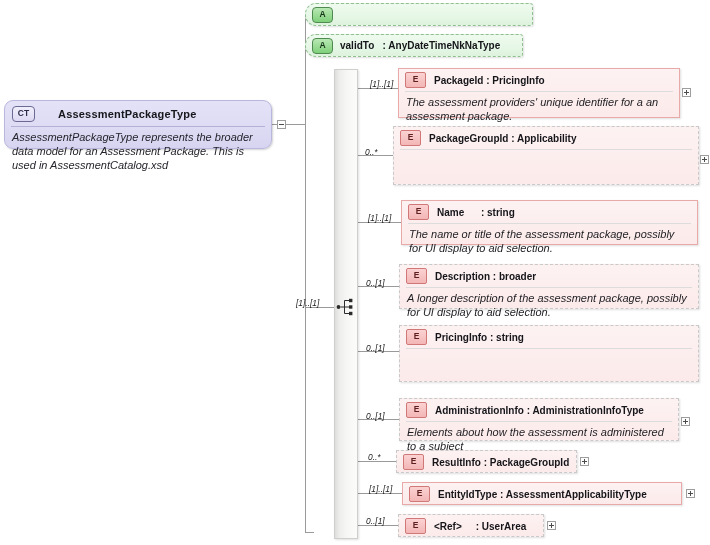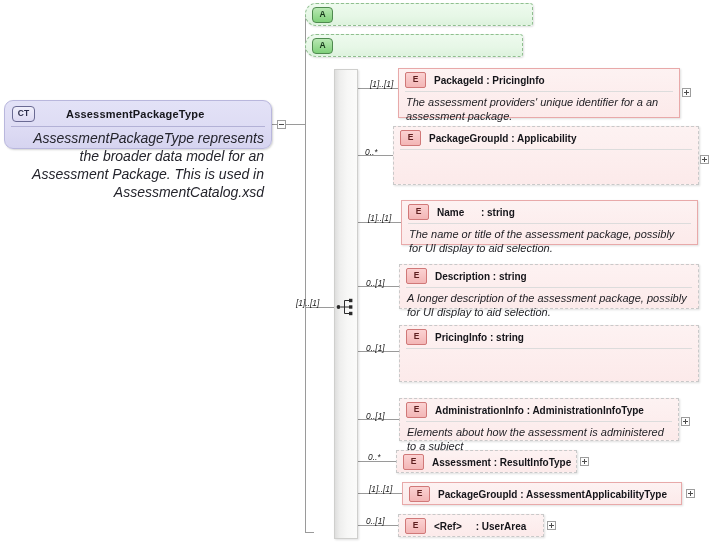--- a/index.html
+++ b/index.html
@@ -25,27 +25,27 @@
     box-shadow:1px 1px 2px rgba(0,0,0,.18);
     box-sizing:border-box;
   }
   .ct-head{display:flex;align-items:center;padding:5px 7px 3px 7px;}
   .ct-badge{
     width:21px;height:14px;line-height:13px;text-align:center;
     border:1px solid #6a6a93;border-radius:4px;
     background:linear-gradient(to bottom,#f0effb,#ddd9f3);
     font-size:8.5px;font-weight:bold;color:#2b2b4a;
     font-family:"Liberation Sans", sans-serif;
-    margin-right:13px;flex:none;
-  }
-  .ct-title{font-size:11px;font-weight:bold;color:#16161c;letter-spacing:.2px;margin-left:18px;}
+    margin-right:23px;flex:none;
+  }
+  .ct-title{font-size:11px;font-weight:bold;color:#16161c;letter-spacing:.2px;}
   .ct-sep{height:1px;background:#b3b1d6;margin:1px 6px 0 6px;}
   .ct-doc{
-    padding:3px 7px 5px 7px;font-size:14px;line-height:1.28;
-    font-style:italic;color:#24242c;text-align:right;
+    padding:3px 7px 5px 7px;font-size:11px;line-height:1.28;
+    font-style:italic;color:#24242c;
   }
 
   
   .toggle{
     position:absolute;width:9px;height:9px;box-sizing:border-box;
     border:1px solid #9d9d9d;background:#fdfdfd;
   }
   .toggle::before{
     content:"";position:absolute;left:1px;top:3px;width:5px;height:1px;background:#4c4c4c;
   }
@@ -147,20 +147,21 @@
     <div class="ct-doc">AssessmentPackageType represents the broader data model for an Assessment Package. This is used in AssessmentCatalog.xsd</div>
   </div>
   <div class="toggle" style="left:277px;top:120px;"></div>
 
   <div class="attr-box" style="left:305px;top:3px;width:228px;height:23px;">
     <div class="a-badge">A</div>
   </div>
 
   <div class="attr-box" style="left:305px;top:34px;width:218px;height:23px;">
     <div class="a-badge">A</div>
+    <div class="attr-text">validTo   : AnyDateTimeNkNaType</div>
   </div>
 
   <div class="seq-band" style="left:334px;top:69px;width:24px;height:470px;">
     <svg class="seq-icon" style="left:1px;top:228px;" viewBox="0 0 22 18">
       <circle cx="2.5" cy="9" r="1.9" fill="#2b2b2b"></circle>
       <line x1="4.4" y1="9" x2="8.5" y2="9" stroke="#2b2b2b" stroke-width="1"></line>
       <line x1="8.5" y1="2.5" x2="8.5" y2="15.5" stroke="#2b2b2b" stroke-width="1"></line>
       <line x1="8.5" y1="2.5" x2="13" y2="2.5" stroke="#2b2b2b" stroke-width="1"></line>
       <line x1="8.5" y1="9" x2="13" y2="9" stroke="#2b2b2b" stroke-width="1"></line>
       <line x1="8.5" y1="15.5" x2="13" y2="15.5" stroke="#2b2b2b" stroke-width="1"></line>
@@ -199,21 +200,21 @@
       <div class="el-title">Name      : string</div>
     </div>
     <div class="el-sep"></div>
     <div class="el-doc">The name or title of the assessment package, possibly for UI display to aid selection.</div>
   </div>
 
   <div class="card" style="left:366px;top:278px;">0..[1]</div>
   <div class="el-box optional" style="left:399px;top:264px;width:300px;height:45px;">
     <div class="el-head">
       <div class="e-badge">E</div>
-      <div class="el-title">Description : string</div>
+      <div class="el-title">Description : broader</div>
     </div>
     <div class="el-sep"></div>
     <div class="el-doc">A longer description of the assessment package, possibly for UI display to aid selection.</div>
   </div>
 
   <div class="card" style="left:366px;top:343px;">0..[1]</div>
   <div class="el-box optional" style="left:399px;top:325px;width:300px;height:57px;">
     <div class="el-head">
       <div class="e-badge">E</div>
       <div class="el-title">PricingInfo : string</div>
@@ -229,30 +230,30 @@
     </div>
     <div class="el-sep"></div>
     <div class="el-doc">Elements about how the assessment is administered to a subject</div>
   </div>
   <div class="toggle plus" style="left:681px;top:417px;"></div>
 
   <div class="card" style="left:368px;top:452px;">0..*</div>
   <div class="el-box optional" style="left:396px;top:450px;width:181px;height:23px;">
     <div class="el-head">
       <div class="e-badge">E</div>
-      <div class="el-title">Assessment : ResultInfoType</div>
+      <div class="el-title">ResultInfo : PackageGroupId</div>
     </div>
   </div>
   <div class="toggle plus" style="left:580px;top:457px;"></div>
 
   <div class="card" style="left:369px;top:484px;">[1]..[1]</div>
   <div class="el-box" style="left:402px;top:482px;width:280px;height:23px;">
     <div class="el-head">
       <div class="e-badge">E</div>
-      <div class="el-title">PackageGroupId : AssessmentApplicabilityType</div>
+      <div class="el-title">EntityIdType : AssessmentApplicabilityType</div>
     </div>
   </div>
   <div class="toggle plus" style="left:686px;top:489px;"></div>
 
   <div class="card" style="left:366px;top:516px;">0..[1]</div>
   <div class="el-box optional" style="left:398px;top:514px;width:146px;height:23px;">
     <div class="el-head">
       <div class="e-badge">E</div>
       <div class="el-title">&lt;Ref&gt;     : UserArea</div>
     </div>

